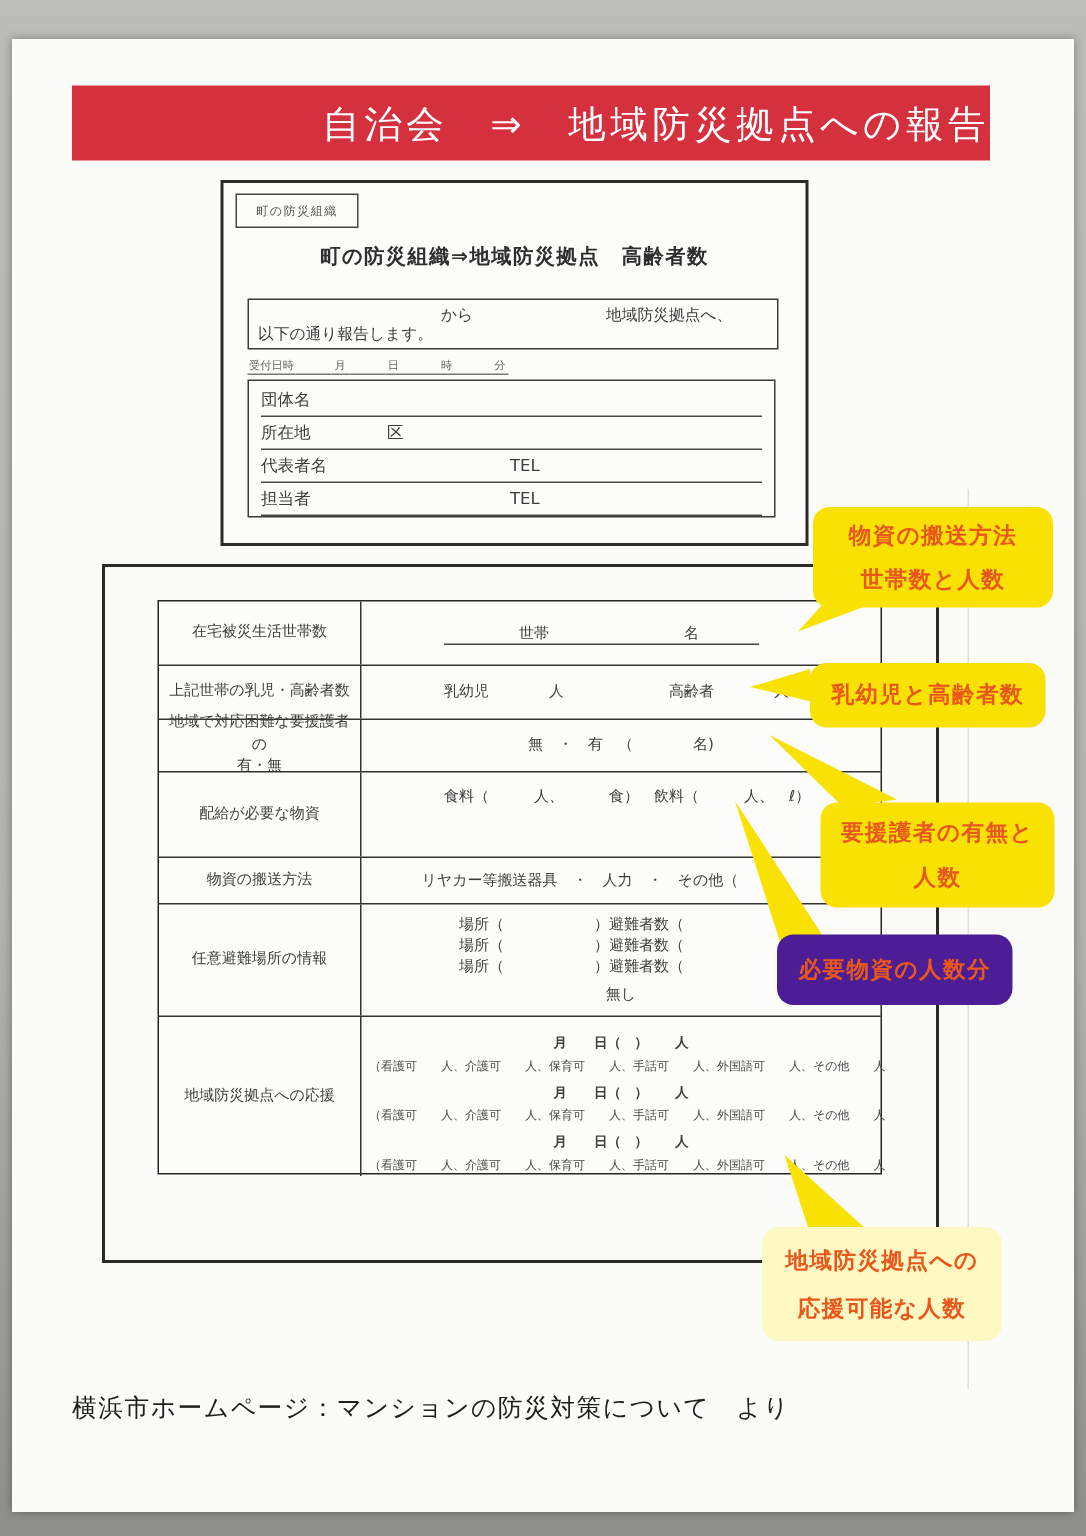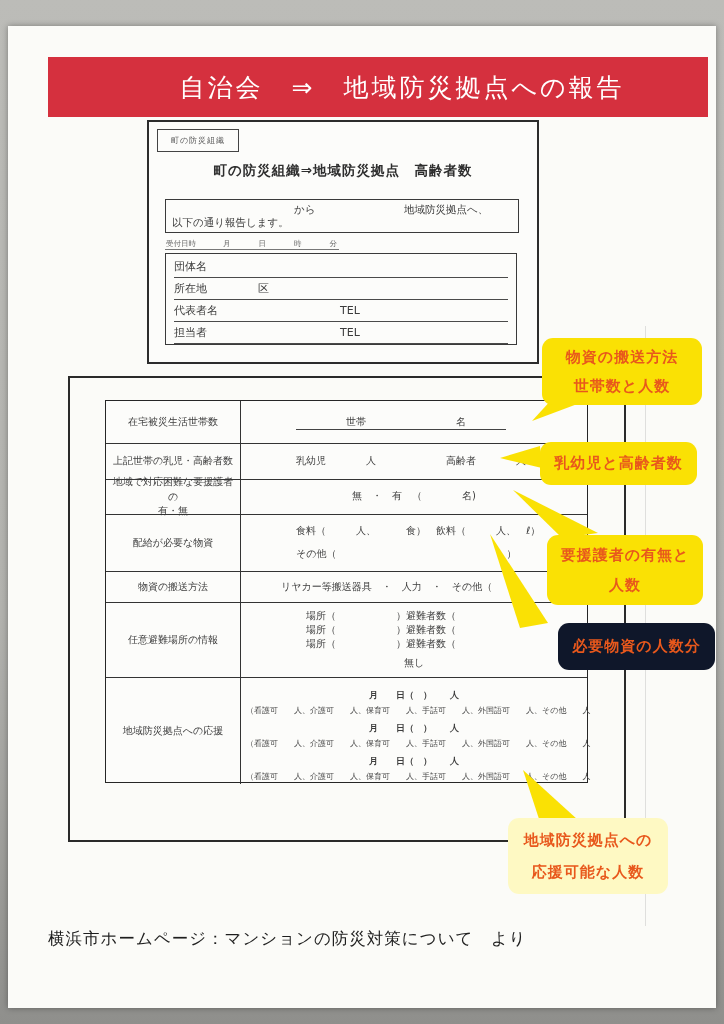--- a/index.html
+++ b/index.html
@@ -9,23 +9,23 @@
     font-family:"DejaVu Sans","Liberation Sans",sans-serif;
     position:relative;overflow:hidden;
   }
   .paper{
     position:absolute;left:8px;top:26px;width:708px;height:982px;
     background:#fbfbf8;
     box-shadow:0 0 6px rgba(0,0,0,.35);
   }
   
   .banner{
-    position:absolute;left:40px;top:31px;width:612px;height:60px;
-    display:flex;align-items:center;justify-content:center;
-    color:#fff;font-size:25px;letter-spacing:3px;font-weight:500;padding-left:48px;
+    position:absolute;left:40px;top:31px;width:612px;height:50px;
+    display:flex;align-items:center;justify-content:flex-end;
+    color:#fff;font-size:25px;letter-spacing:3px;font-weight:500;
   }
   
   .form-box{
     position:absolute;left:139px;top:94px;width:388px;height:240px;
     border:2px solid #2c2c2c;background:#fcfcfa;
   }
   .corner-tag{
     position:absolute;left:8px;top:7px;width:80px;height:21px;
     border:1px solid #444;font-size:8px;color:#555;
     display:flex;align-items:center;justify-content:center;letter-spacing:1px;
@@ -188,21 +188,20 @@
       </div>
       <div class="rt-content">
         <span class="r3-line">無　・　有　（　　　　名)</span>
       </div>
     </div>
 
     <div class="rt-row" style="top:113px;height:57px;">
       <div class="rt-label">配給が必要な物資</div>
       <div class="rt-content">
         <span class="r4-l1">食料（　　　人、　　　食）　飲料（　　　人、　ℓ）</span>
-        <span class="r4-l2">その他（　　　　　　　　　　　　　　　　　）</span>
       </div>
     </div>
 
     <div class="rt-row" style="top:170px;height:31px;">
       <div class="rt-label">物資の搬送方法</div>
       <div class="rt-content">
         <span class="r5-line">リヤカー等搬送器具　・　人力　・　その他（</span>
       </div>
     </div>
 
@@ -246,21 +245,21 @@
 
   <div class="bubble" style="left:532px;top:416px;width:157px;height:43px;background:#fae104;color:#e8581c;">
     <span>乳幼児と高齢者数</span>
   </div>
 
   <div class="bubble" style="left:539px;top:509px;width:156px;height:70px;background:#fae104;color:#e8581c;">
     <span>要援護者の有無と</span>
     <span>人数</span>
   </div>
 
-  <div class="bubble" style="left:510px;top:597px;width:157px;height:47px;background:#0f172a;color:#e8581c;margin-left:40px;">
+  <div class="bubble" style="left:510px;top:597px;width:157px;height:47px;background:#4c1d95;color:#e8581c;">
     <span>必要物資の人数分</span>
   </div>
 
   <div class="bubble" style="left:500px;top:792px;width:160px;height:76px;background:#fef9c3;color:#e8581c;">
     <span>地域防災拠点への</span>
     <span>応援可能な人数</span>
   </div>
 
   <div class="caption">横浜市ホームページ：マンションの防災対策について　より</div>
 

